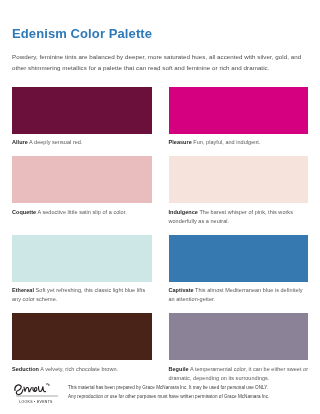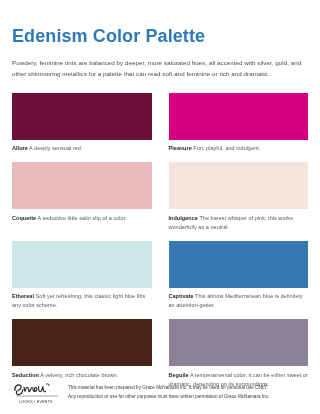--- a/index.html
+++ b/index.html
@@ -14,21 +14,21 @@
     overflow: hidden;
   }
   .page {
     position: relative;
     width: 320px;
     height: 414px;
     box-sizing: border-box;
     padding: 0 12px;
   }
   .title {
-    font-size: 18px;
+    font-size: 13px;
     font-weight: bold;
     color: #2E7AB8;
     letter-spacing: 0.1px;
     margin: 0;
     padding-top: 26px;
     line-height: 1.2;
   }
   .intro {
     font-size: 6.2px;
     line-height: 1.85;

